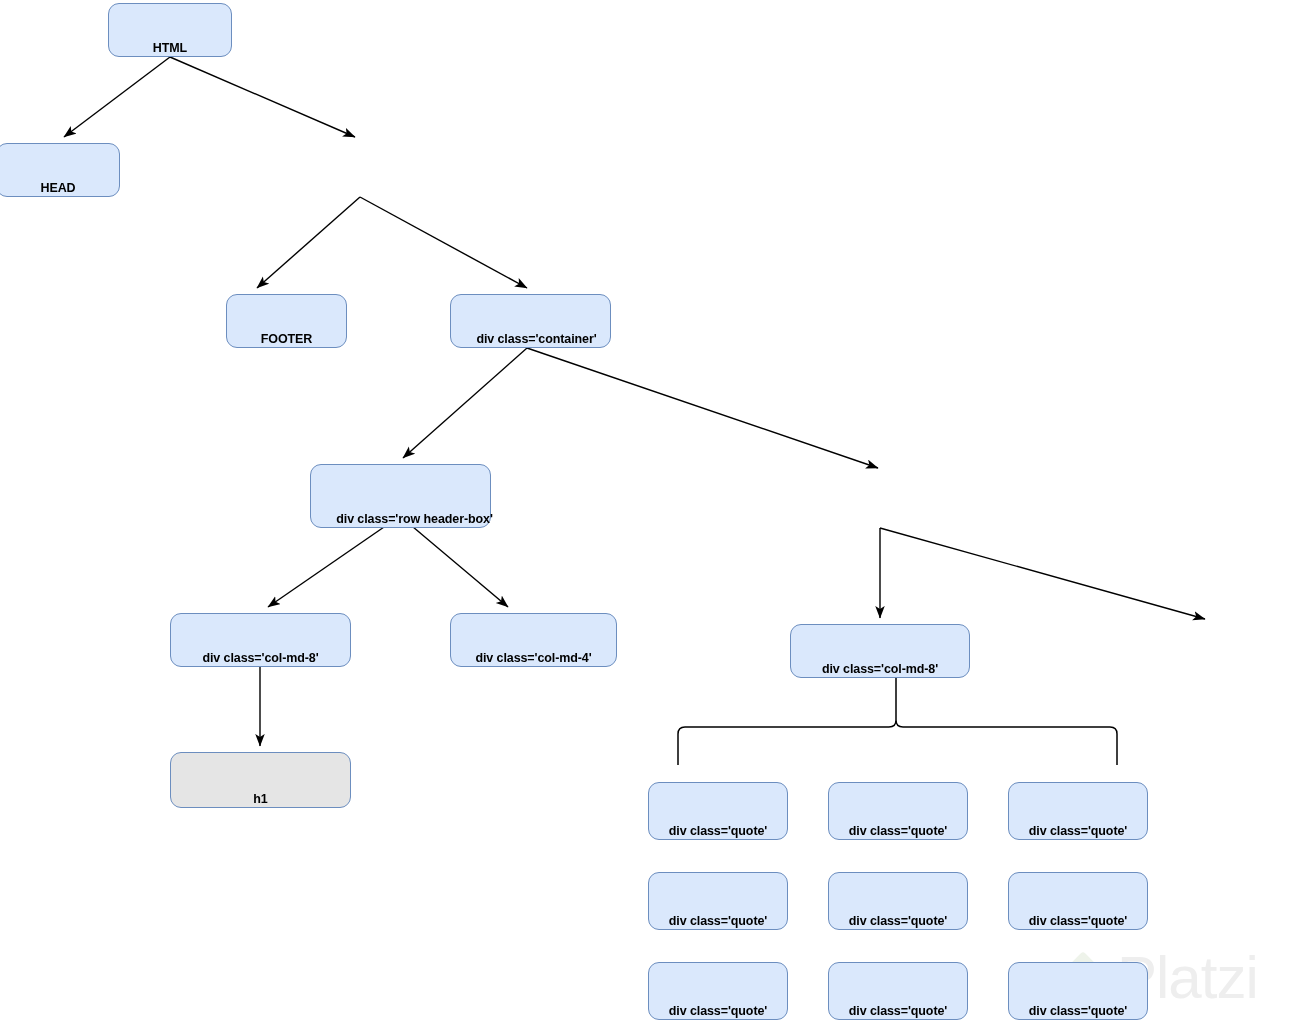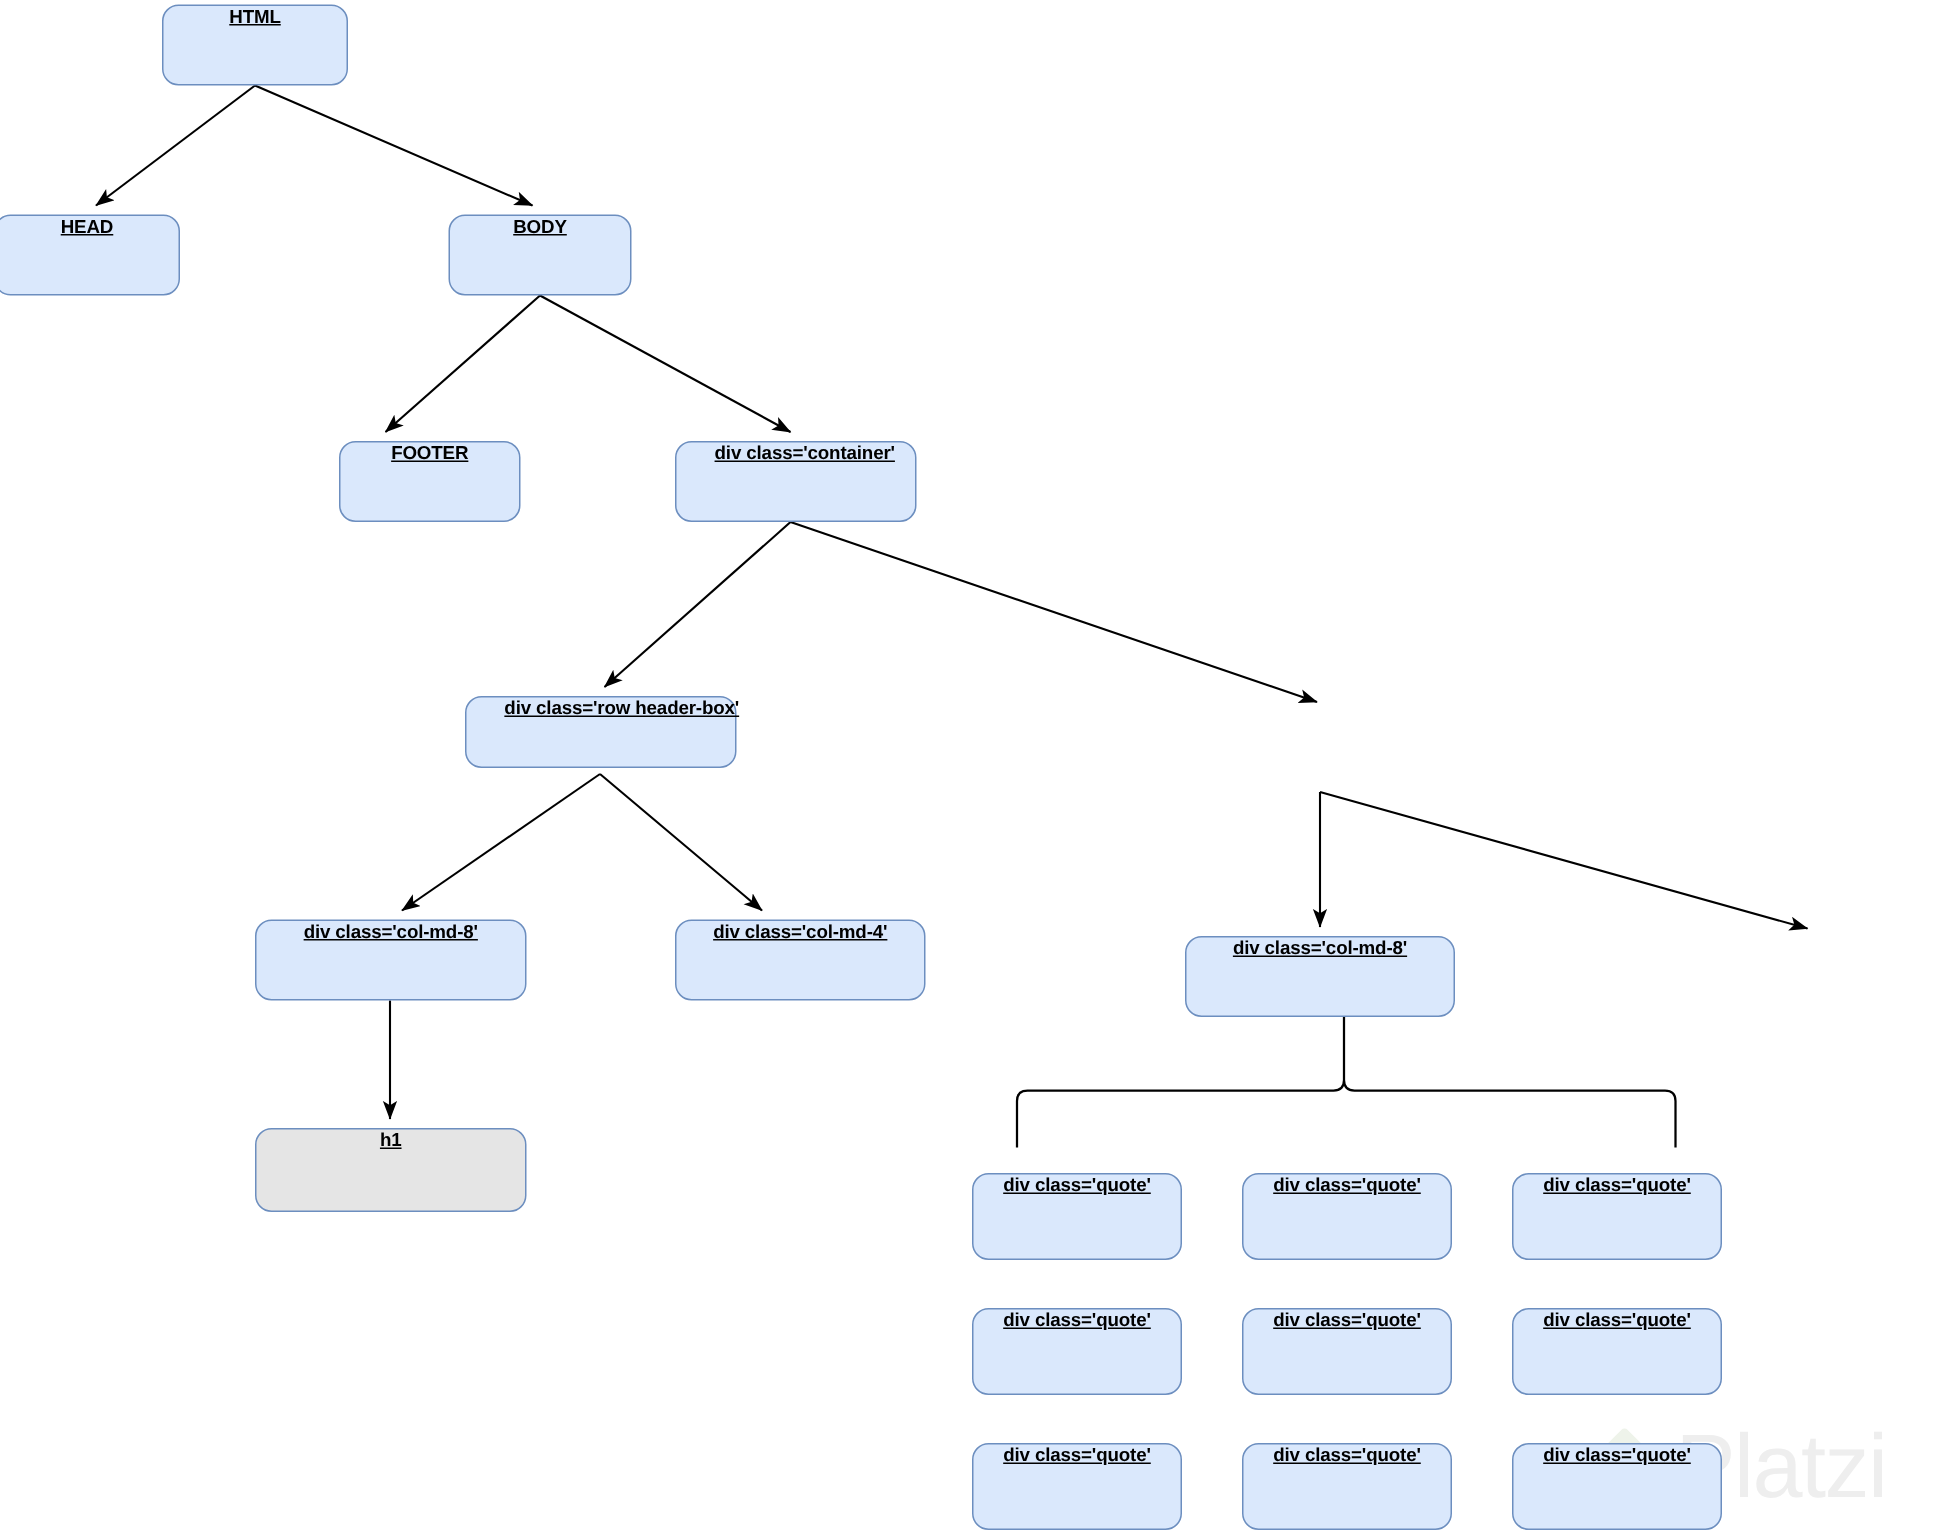--- a/index.html
+++ b/index.html
@@ -26,30 +26,29 @@
     height: 1021px;
     pointer-events: none;
   }
   .node {
     position: absolute;
     box-sizing: border-box;
     background: #dae8fc;
     border: 1px solid #6c8ebf;
     border-radius: 11px;
     display: flex;
-    align-items: flex-start;
+    align-items: flex-end;
     justify-content: center;
     text-align: center;
     color: #000000;
     font-weight: bold;
     font-size: 12.5px;
     line-height: 1.2;
     letter-spacing: -0.1px;
     z-index: 2;
-    text-decoration: underline;
   }
   .node span {
     display: block;
     padding: 0 6px;
     white-space: nowrap;
   }
   
   #watermark {
     position: absolute;
     left: 1055px;
@@ -147,30 +146,27 @@
       </div>
     <div class="wm-text">Platzi</div>
   </div>
 
   <div class="node" style="left: 108px; top: 3px; width: 124px; height: 54px; background: rgb(218, 232, 252); border-color: rgb(108, 142, 191);">
     <span>HTML</span>
   </div>
   <div class="node" style="left: -4px; top: 143px; width: 124px; height: 54px; background: rgb(218, 232, 252); border-color: rgb(108, 142, 191);">
     <span>HEAD</span>
   </div>
-  <div class="node" style="left: 299px; top: 143px; width: 122px; height: 54px; background: rgb(218, 232, 252); border-color: rgb(108, 142, 191);">
-    <span>BODY</span>
-  </div>
   <div class="node" style="left: 190px; top: 294px; width: 121px; height: 54px; background: rgb(218, 232, 252); border-color: rgb(108, 142, 191); margin-left: 36px;">
     <span>FOOTER</span>
   </div>
   <div class="node" style="left: 450px; top: 294px; width: 161px; height: 54px; background: rgb(218, 232, 252); border-color: rgb(108, 142, 191); padding-left: 12px;">
     <span>div class='container'</span>
   </div>
-  <div class="node" style="left: 310px; top: 464px; width: 181px; height: 48px; background: rgb(218, 232, 252); border-color: rgb(108, 142, 191); padding-left: 28px;">
+  <div class="node" style="left: 310px; top: 464px; width: 181px; height: 64px; background: rgb(218, 232, 252); border-color: rgb(108, 142, 191); padding-left: 28px;">
     <span>div class='row header-box'</span>
   </div>
   <div class="node" style="left: 170px; top: 613px; width: 181px; height: 54px; background: rgb(218, 232, 252); border-color: rgb(108, 142, 191);">
     <span>div class='col-md-8'</span>
   </div>
   <div class="node" style="left: 450px; top: 613px; width: 167px; height: 54px; background: rgb(218, 232, 252); border-color: rgb(108, 142, 191);">
     <span>div class='col-md-4'</span>
   </div>
   <div class="node" style="left: 790px; top: 624px; width: 180px; height: 54px; background: rgb(218, 232, 252); border-color: rgb(108, 142, 191);">
     <span>div class='col-md-8'</span>

